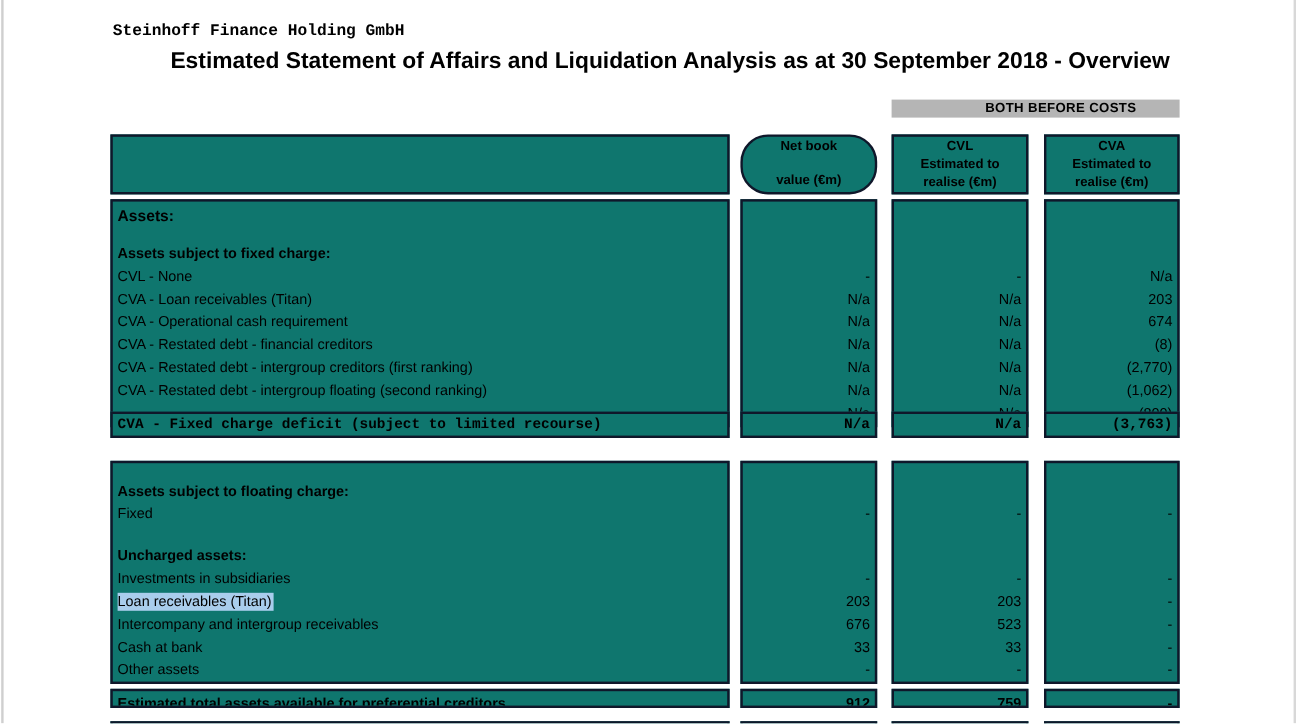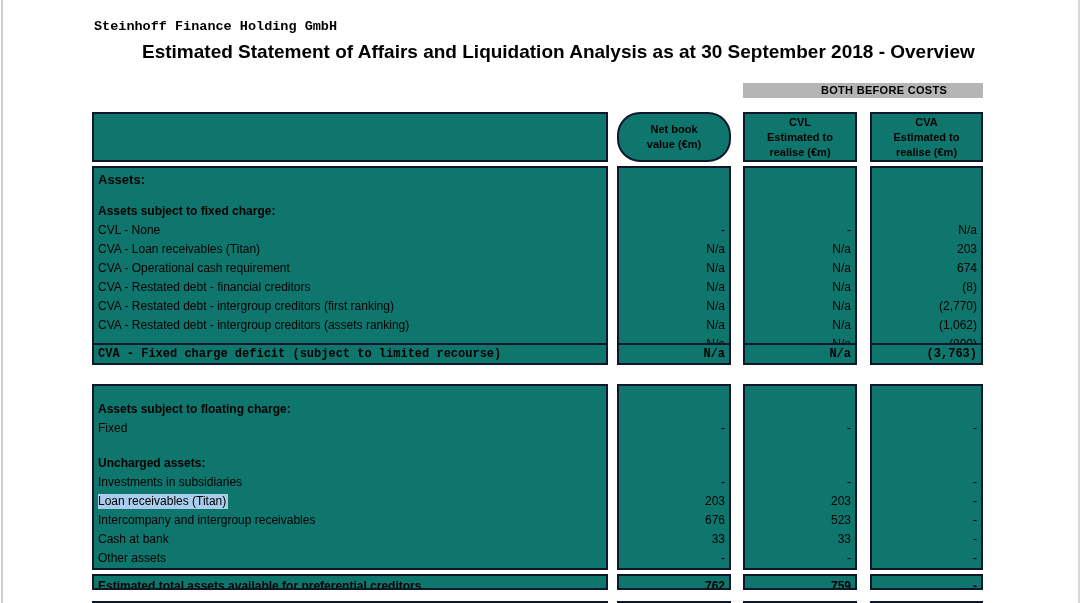--- a/index.html
+++ b/index.html
@@ -26,21 +26,21 @@
   .col-cva   { left:870px; width:113px; }
 
   .seg-header { top:112px; height:50px; }
   .seg-a      { top:166px; height:190px; }
   .seg-ta     { top:343px; height:22px;font-family:Liberation Mono, monospace; }
   .seg-b      { top:384px; height:186px; }
   .seg-tb     { top:574px; height:16px; }
   .seg-stub   { top:601px; height:12px; }
 
   .hdr { font-size:11px; font-weight:bold; text-align:center; line-height:15px; padding-top:1px; }
-  .hdr-nb { display:flex; flex-direction:column; justify-content:center; padding-bottom:2px;border-radius:23px; }
+  .hdr-nb { display:flex; flex-direction:column; justify-content:space-between; padding-bottom:2px;border-radius:23px; }
 
   .row { height:19px; line-height:19px; font-size:12px; padding-left:4px; white-space:nowrap; }
   .vals .row { padding-left:0; padding-right:4px; text-align:right; }
 
   .rh22 { height:22px; line-height:24px; }
   .rh12 { height:12px; }
   .rh14 { height:14px; }
   .rh16 { height:16px; }
   .sp53 { height:53px; }
   .sp33 { height:33px; }
@@ -86,21 +86,21 @@
 
   <div class="box col-label seg-a">
     <div class="row rh22 title-row">Assets:</div>
     <div class="rh12"></div>
     <div class="row b">Assets subject to fixed charge:</div>
     <div class="row">CVL - None</div>
     <div class="row">CVA - Loan receivables (Titan)</div>
     <div class="row">CVA - Operational cash requirement</div>
     <div class="row">CVA - Restated debt - financial creditors</div>
     <div class="row">CVA - Restated debt - intergroup creditors (first ranking)</div>
-    <div class="row">CVA - Restated debt - intergroup creditors (assets ranking)</div>
+    <div class="row">CVA - Restated debt - intergroup floating (second ranking)</div>
   </div>
 
   <div class="box col-nb seg-a vals">
     <div class="sp53"></div>
     <div class="row">-</div>
     <div class="row">N/a</div>
     <div class="row">N/a</div>
     <div class="row">N/a</div>
     <div class="row">N/a</div>
     <div class="row">N/a</div>
@@ -170,21 +170,21 @@
     <div class="row">-</div>
     <div class="sp35"></div>
     <div class="row">-</div>
     <div class="row">-</div>
     <div class="row">-</div>
     <div class="row">-</div>
     <div class="row">-</div>
   </div>
 
   <div class="box col-label seg-tb trow">Estimated total assets available for preferential creditors</div>
-  <div class="box col-nb seg-tb trow valr">762</div>
+  <div class="box col-nb seg-tb trow valr">912</div>
   <div class="box col-cvl seg-tb trow valr">759</div>
   <div class="box col-cva seg-tb trow valr">-</div>
 
   <div class="box col-label seg-stub"></div>
   <div class="box col-nb seg-stub"></div>
   <div class="box col-cvl seg-stub"></div>
   <div class="box col-cva seg-stub"></div>
 
 </div>
 

